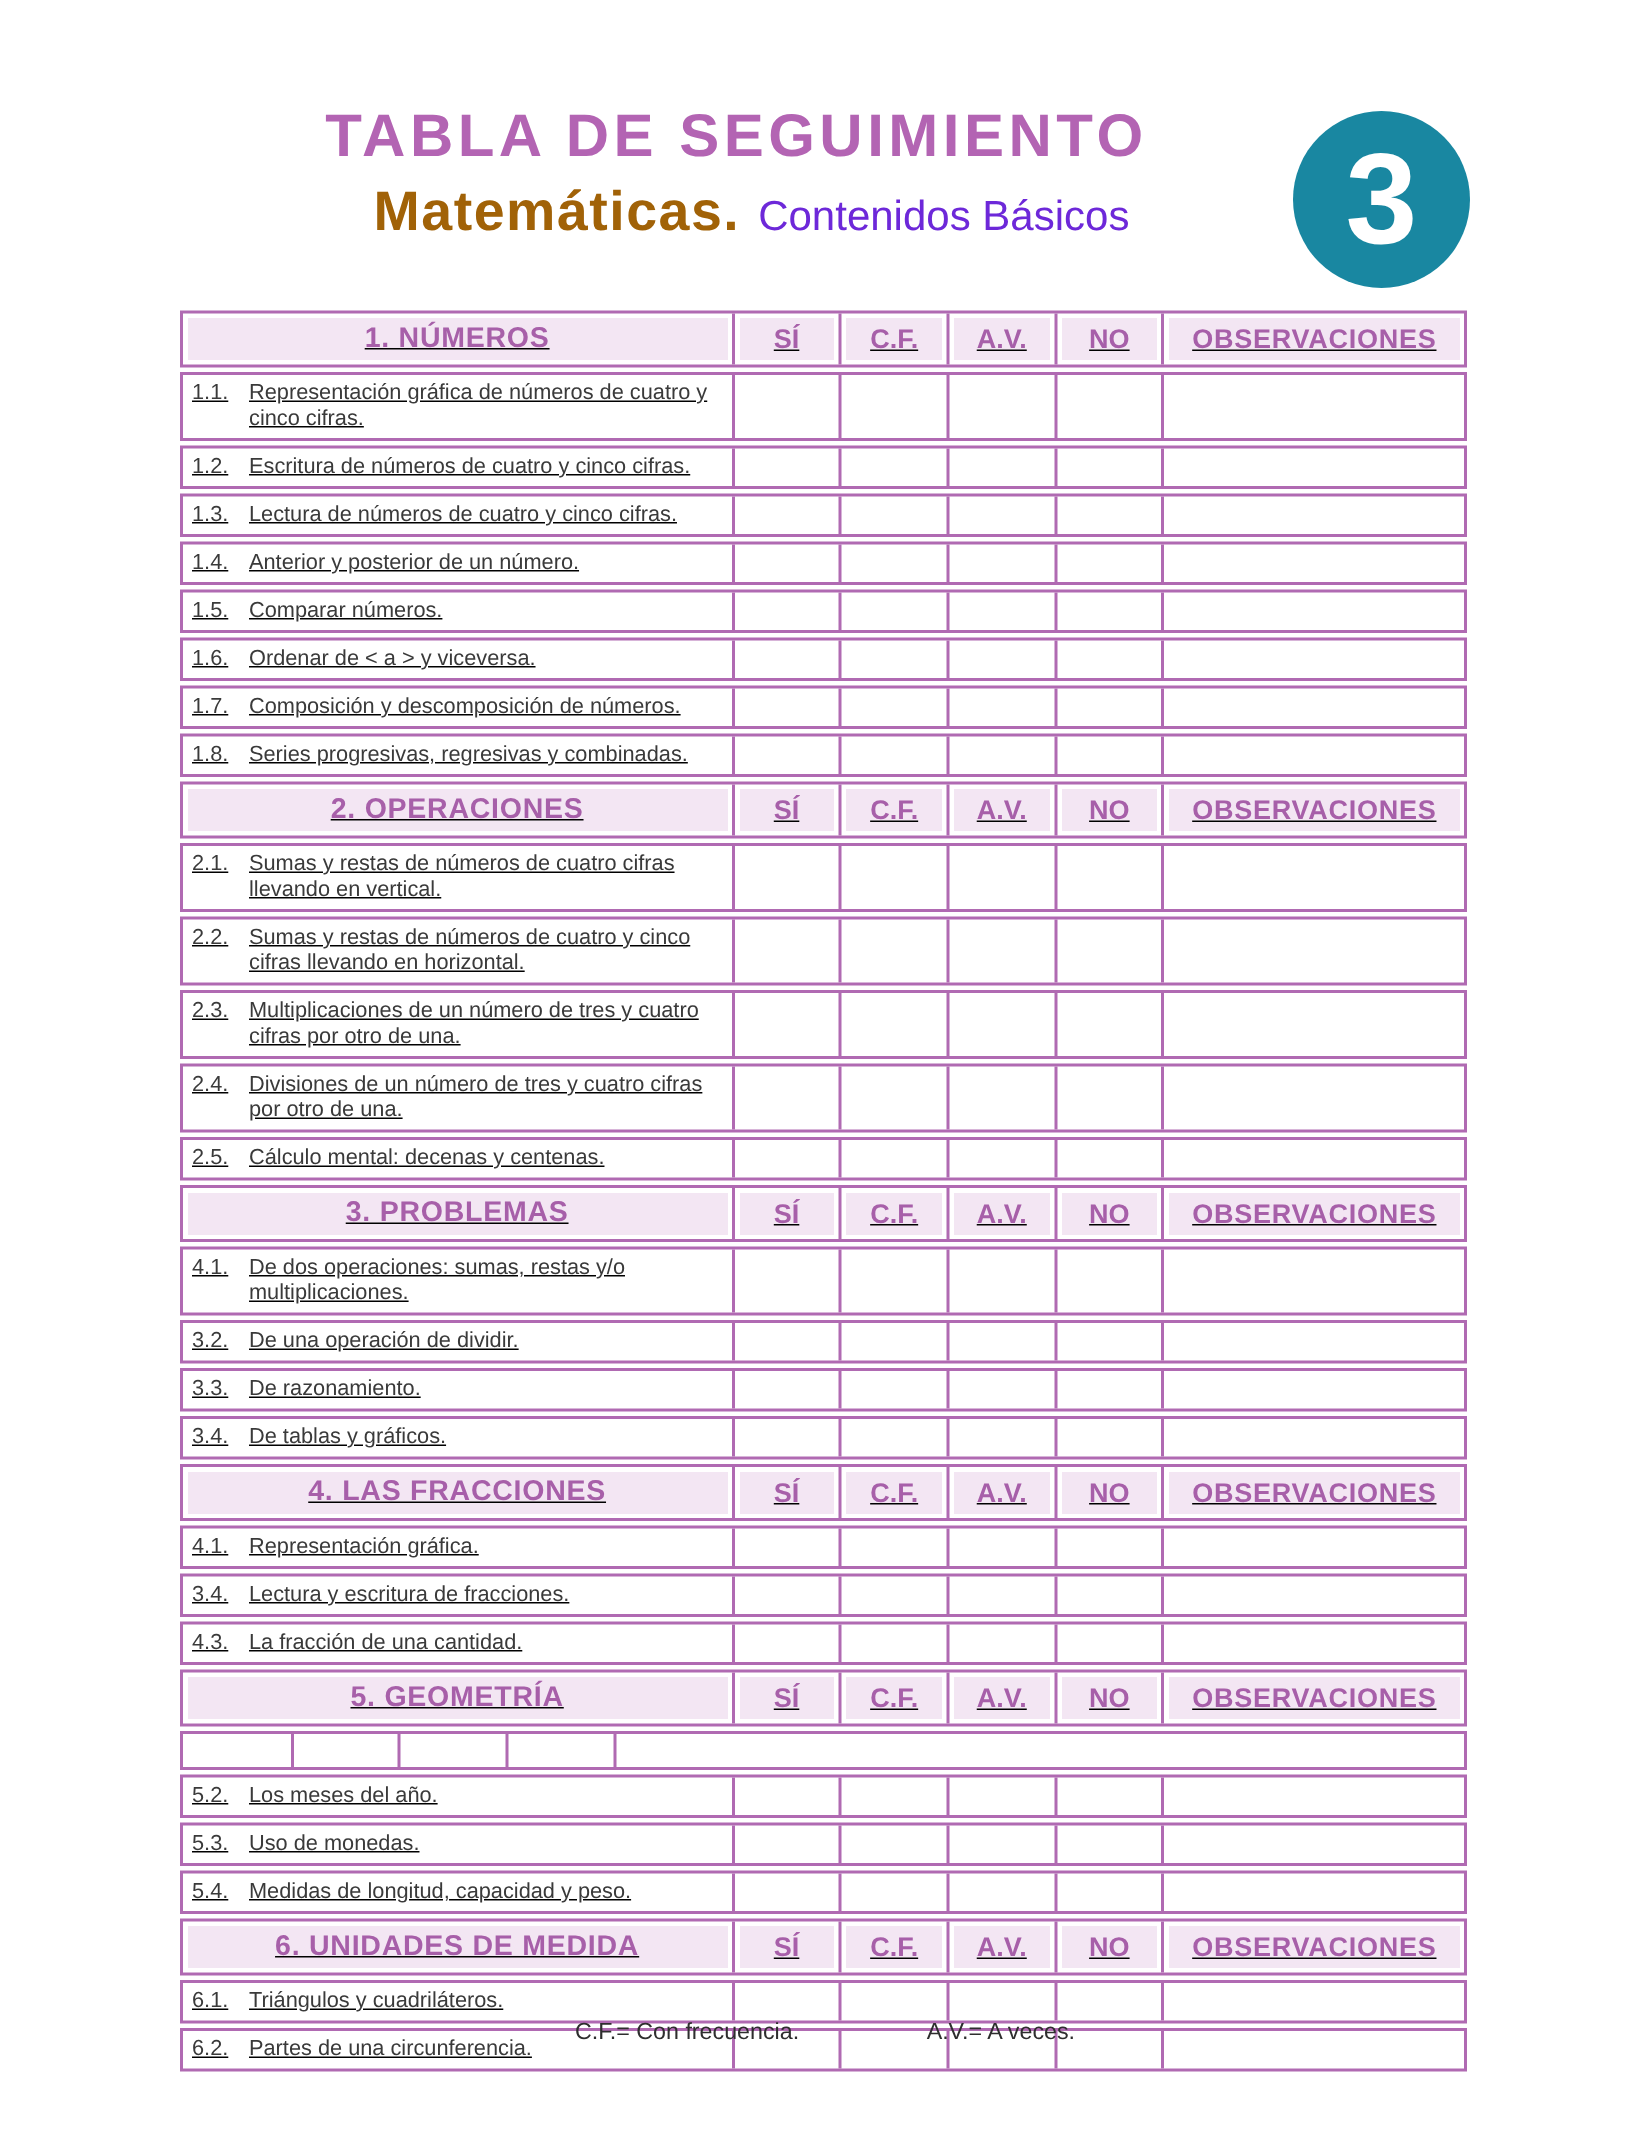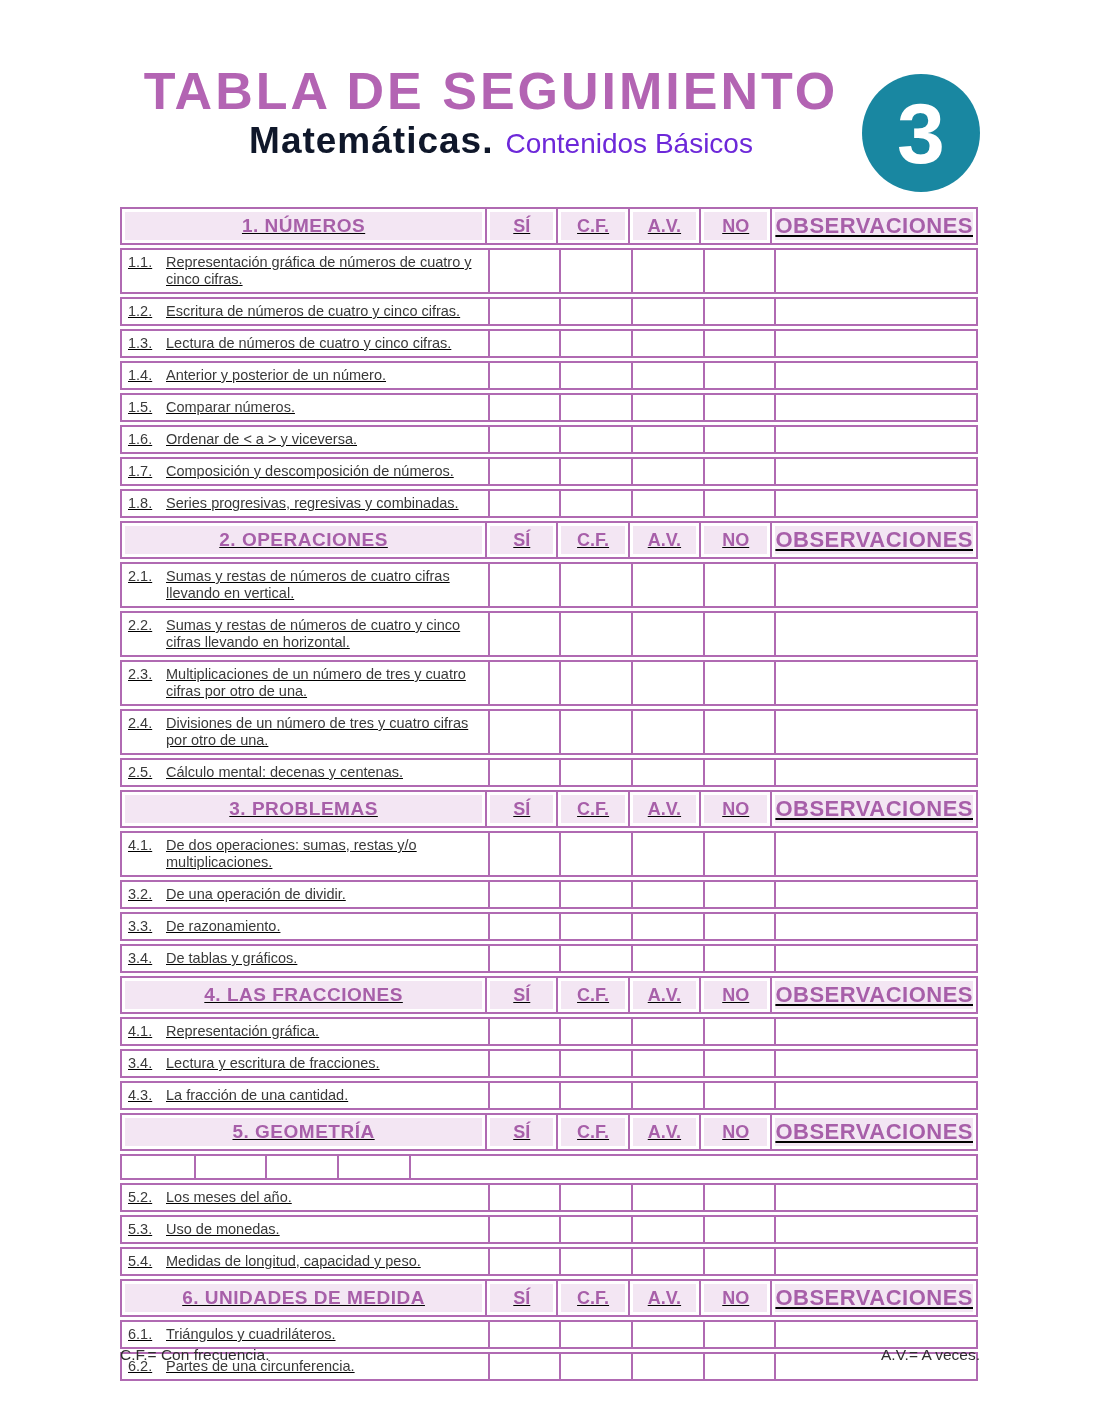--- a/index.html
+++ b/index.html
@@ -11,29 +11,29 @@
   .page { position:relative; width:1100px; height:1422px; background:#fff; }
 
   
   .header-block {
     position:absolute; left:120px; top:68px; width:860px;
     display:flex; align-items:flex-start;
   }
   .titles { flex:1; min-width:0; }
   .title-line1 {
     text-align:center;
-    font-size:52px; font-weight:bold; letter-spacing:3px;
+    font-size:40px; font-weight:bold; letter-spacing:3px;
     color:#b364b3; line-height:46px;
     white-space:nowrap;
   }
   .title-line2 {
     text-align:center; margin-top:6px; line-height:42px; white-space:nowrap;
   }
   .subject {
-    font-size:37px; font-weight:bold; color:#0f172a; letter-spacing:1px;margin-left:20px;
+    font-size:37px; font-weight:bold; color:#a16207; letter-spacing:1px;margin-left:20px;
   }
   .subtitle {
     font-size:28px; font-weight:normal; color:#6d28d9; margin-left:12px;
   }
   .badge {
     width:118px; height:118px; border-radius:50%;
     background:#1987a1; color:#ffffff;
     display:flex; align-items:center; justify-content:center;
     font-size:86px; font-weight:bold; line-height:1;
     margin-top:6px; flex:none;
@@ -60,40 +60,40 @@
   .c-small { width:8.4%; }
   .c-obs   { flex:1; }
 
   
   .t-row.header .t-cell {
     background:#f3e6f3; background-clip:content-box;
     padding:3px; color:#a75fa9; font-weight:bold;
   }
   .t-row.header .c-desc { justify-content:center; font-size:19px; letter-spacing:0.5px; }
   .t-row.header .c-small { font-size:18px; }
-  .t-row.header .c-obs { font-size:22px; letter-spacing:0.5px; }
+  .t-row.header .c-obs { font-size:18px; letter-spacing:0.5px; }
 
   
   .desc-inner {
     display:flex; align-items:center; width:100%;
     padding:4px 6px; box-sizing:border-box;
   }
   .row-num {
     flex:none; width:38px;
     font-size:14.5px; line-height:17px; color:#3a3a3a;
     align-self:flex-start; padding-top:0;
   }
   .row-txt {
     flex:1; font-size:14.5px; line-height:17px; color:#3a3a3a;
   }
 
   
   .legend {
     position:absolute; left:120px; width:860px; top:1346px;
-    display:flex; justify-content:space-between; gap:85px;
+    display:flex; justify-content:center; gap:85px;
     font-size:15.5px; color:#2e2e2e;
   }
 </style>
 </head>
 <body>
 
 <div class="page">
 
   <div class="header-block">
     <div class="titles">

